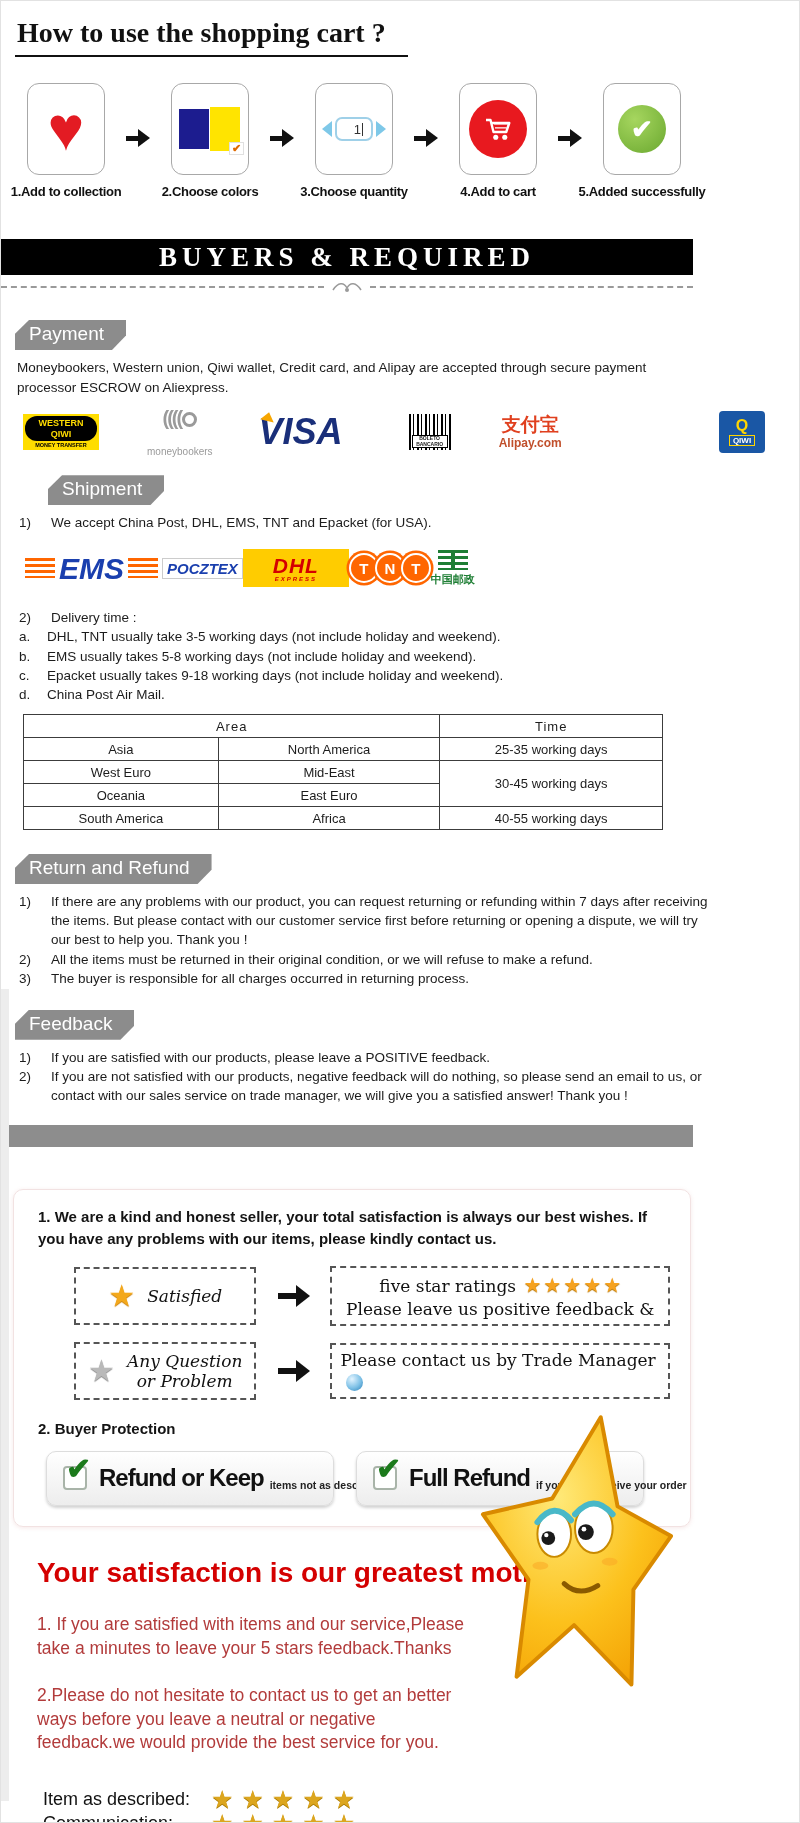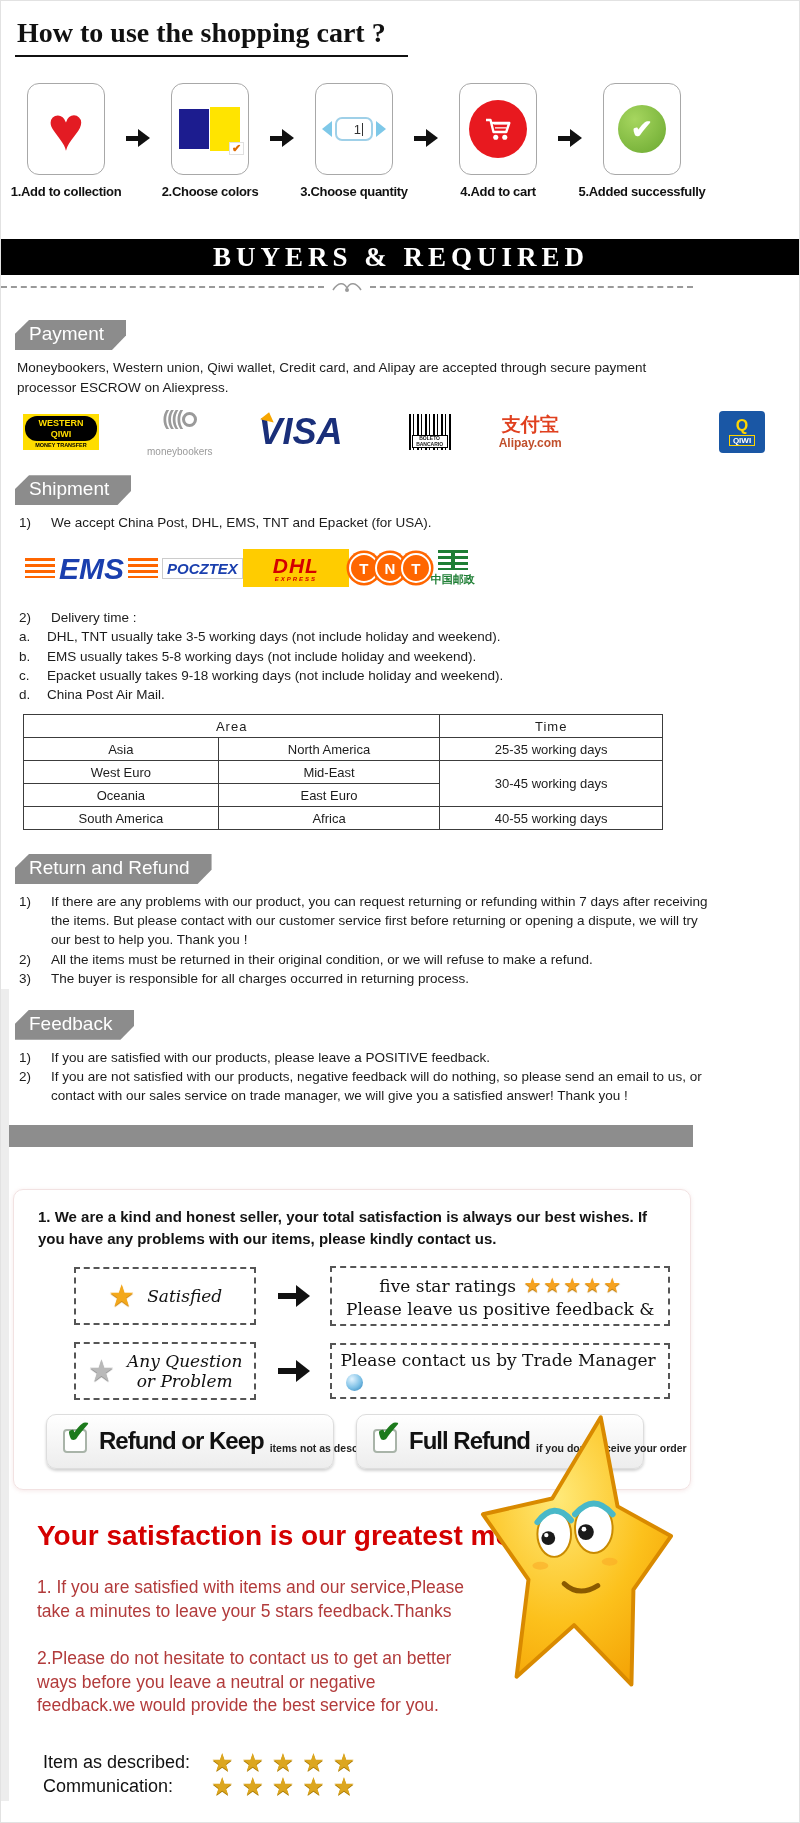--- a/index.html
+++ b/index.html
@@ -26,21 +26,21 @@
   .sw-check{position:absolute;right:-3px;bottom:-4px;width:15px;height:13px;background:#fff;border:1px solid #e0e0e0;color:#e06a00;font-size:11px;font-weight:900;line-height:11px;text-align:center;}
   .qty{display:flex;align-items:center;gap:3px;}
   .qty-tri-l{width:0;height:0;border-right:10px solid #7ec8e8;border-top:8px solid transparent;border-bottom:8px solid transparent;}
   .qty-tri-r{width:0;height:0;border-left:10px solid #7ec8e8;border-top:8px solid transparent;border-bottom:8px solid transparent;}
   .qty-box{width:38px;height:24px;border:2px solid #9fd0e8;border-radius:7px;display:flex;align-items:center;justify-content:flex-end;padding-right:8px;font-size:13px;color:#333;background:#fff;}
   .qty-caret{display:inline-block;width:1px;height:13px;background:#333;margin-left:1px;}
   .cart-circle{width:58px;height:58px;border-radius:50%;background:#e8191f;display:flex;align-items:center;justify-content:center;}
   .ok-circle{width:48px;height:48px;border-radius:50%;background:radial-gradient(circle at 35% 30%,#a6d65f,#6aa82f);display:flex;align-items:center;justify-content:center;color:#fff;font-size:26px;font-weight:900;}
 
   
-  .banner{width:800px;height:36px;margin-top:40px;background:#000;color:#fff;font-family:"Liberation Serif",serif;font-size:27px;font-weight:700;letter-spacing:5px;text-align:center;line-height:36px;}
+  .banner{width:692px;height:36px;margin-top:40px;background:#000;color:#fff;font-family:"Liberation Serif",serif;font-size:27px;font-weight:700;letter-spacing:5px;text-align:center;line-height:36px;}
   .dash-divider{width:692px;display:flex;align-items:center;margin-top:5px;}
   .dash-line{flex:1;border-top:2px dashed #9a9a9a;height:0;}
   .ornament{flex:none;margin:0 6px;}
 
   
   .badge{display:inline-block;margin-left:14px;background:#8c8c8c;color:#fff;font-size:19px;padding:3px 22px 5px 14px;clip-path:polygon(14px 0,100% 0,100% 52%,calc(100% - 14px) 100%,0 100%,0 46%);}
   .body-text{margin:8px 14px 0 16px;font-size:13.5px;line-height:1.45;color:#1c1c1c;max-width:690px;}
 
   
   .paylogos{display:flex;align-items:center;margin:12px 20px 0 22px;width:742px;height:46px;}
@@ -233,21 +233,21 @@
       <div class="alipay-cn">支付宝</div>
       <div class="alipay-site">Alipay.com</div>
     </div>
     <div class="qiwi">
       <div class="qiwi-q">Q</div>
       <div class="qiwi-name">QIWI</div>
     </div>
   </div>
 
   
-  <div style="margin-top:20px;">
+  <div style="margin-top:20px;padding-left:33px;">
     <span class="badge">Shipment</span>
   </div>
   <div class="numlist">
     <div class="numrow">
       <span class="n">1)</span>
       <span class="t">We accept China Post, DHL, EMS, TNT and Epacket (for USA).</span>
     </div>
   </div>
   <div class="shiplogos">
     <div class="ems">
@@ -393,20 +393,21 @@
         </span>
       </div>
       <span class="mid-arrow"></span>
       <div class="dash-box rbox" style="justify-content:center;">
         <div class="serif-line">
           <span>Please contact us by Trade Manager</span><span class="tm-icon"></span>
         </div>
       </div>
     </div>
 
+    <p class="bp-title">2. Buyer Protection</p>
     <div class="cards">
       <div class="card">
         <span class="cbx">
             <span class="cbx-check">✔</span>
           </span>
         <span class="card-title">Refund or Keep</span>
         <span class="card-sub">items not as described</span>
       </div>
       <div class="card">
         <span class="cbx">

